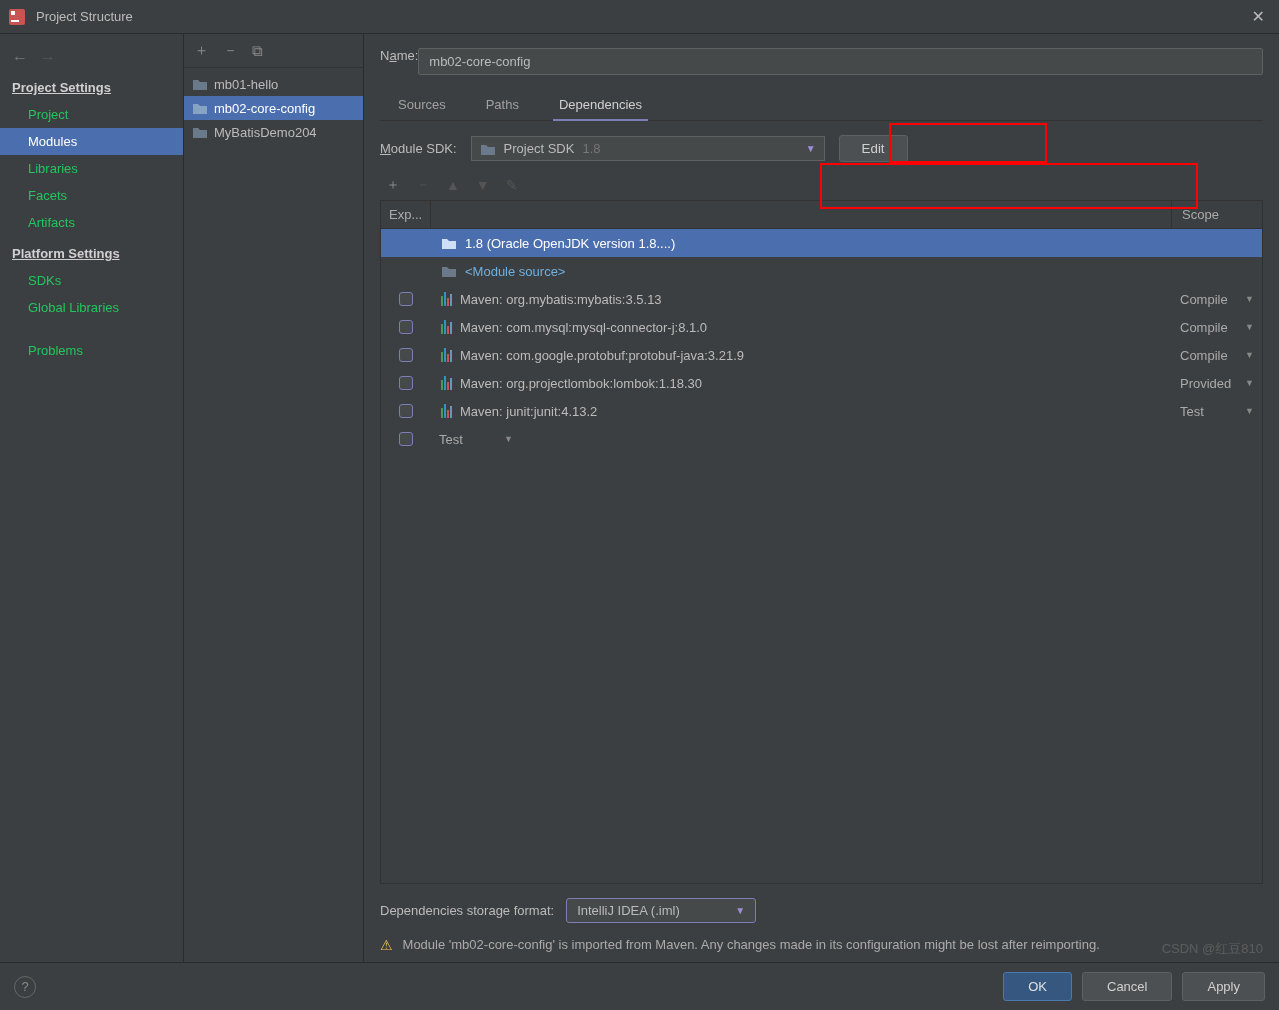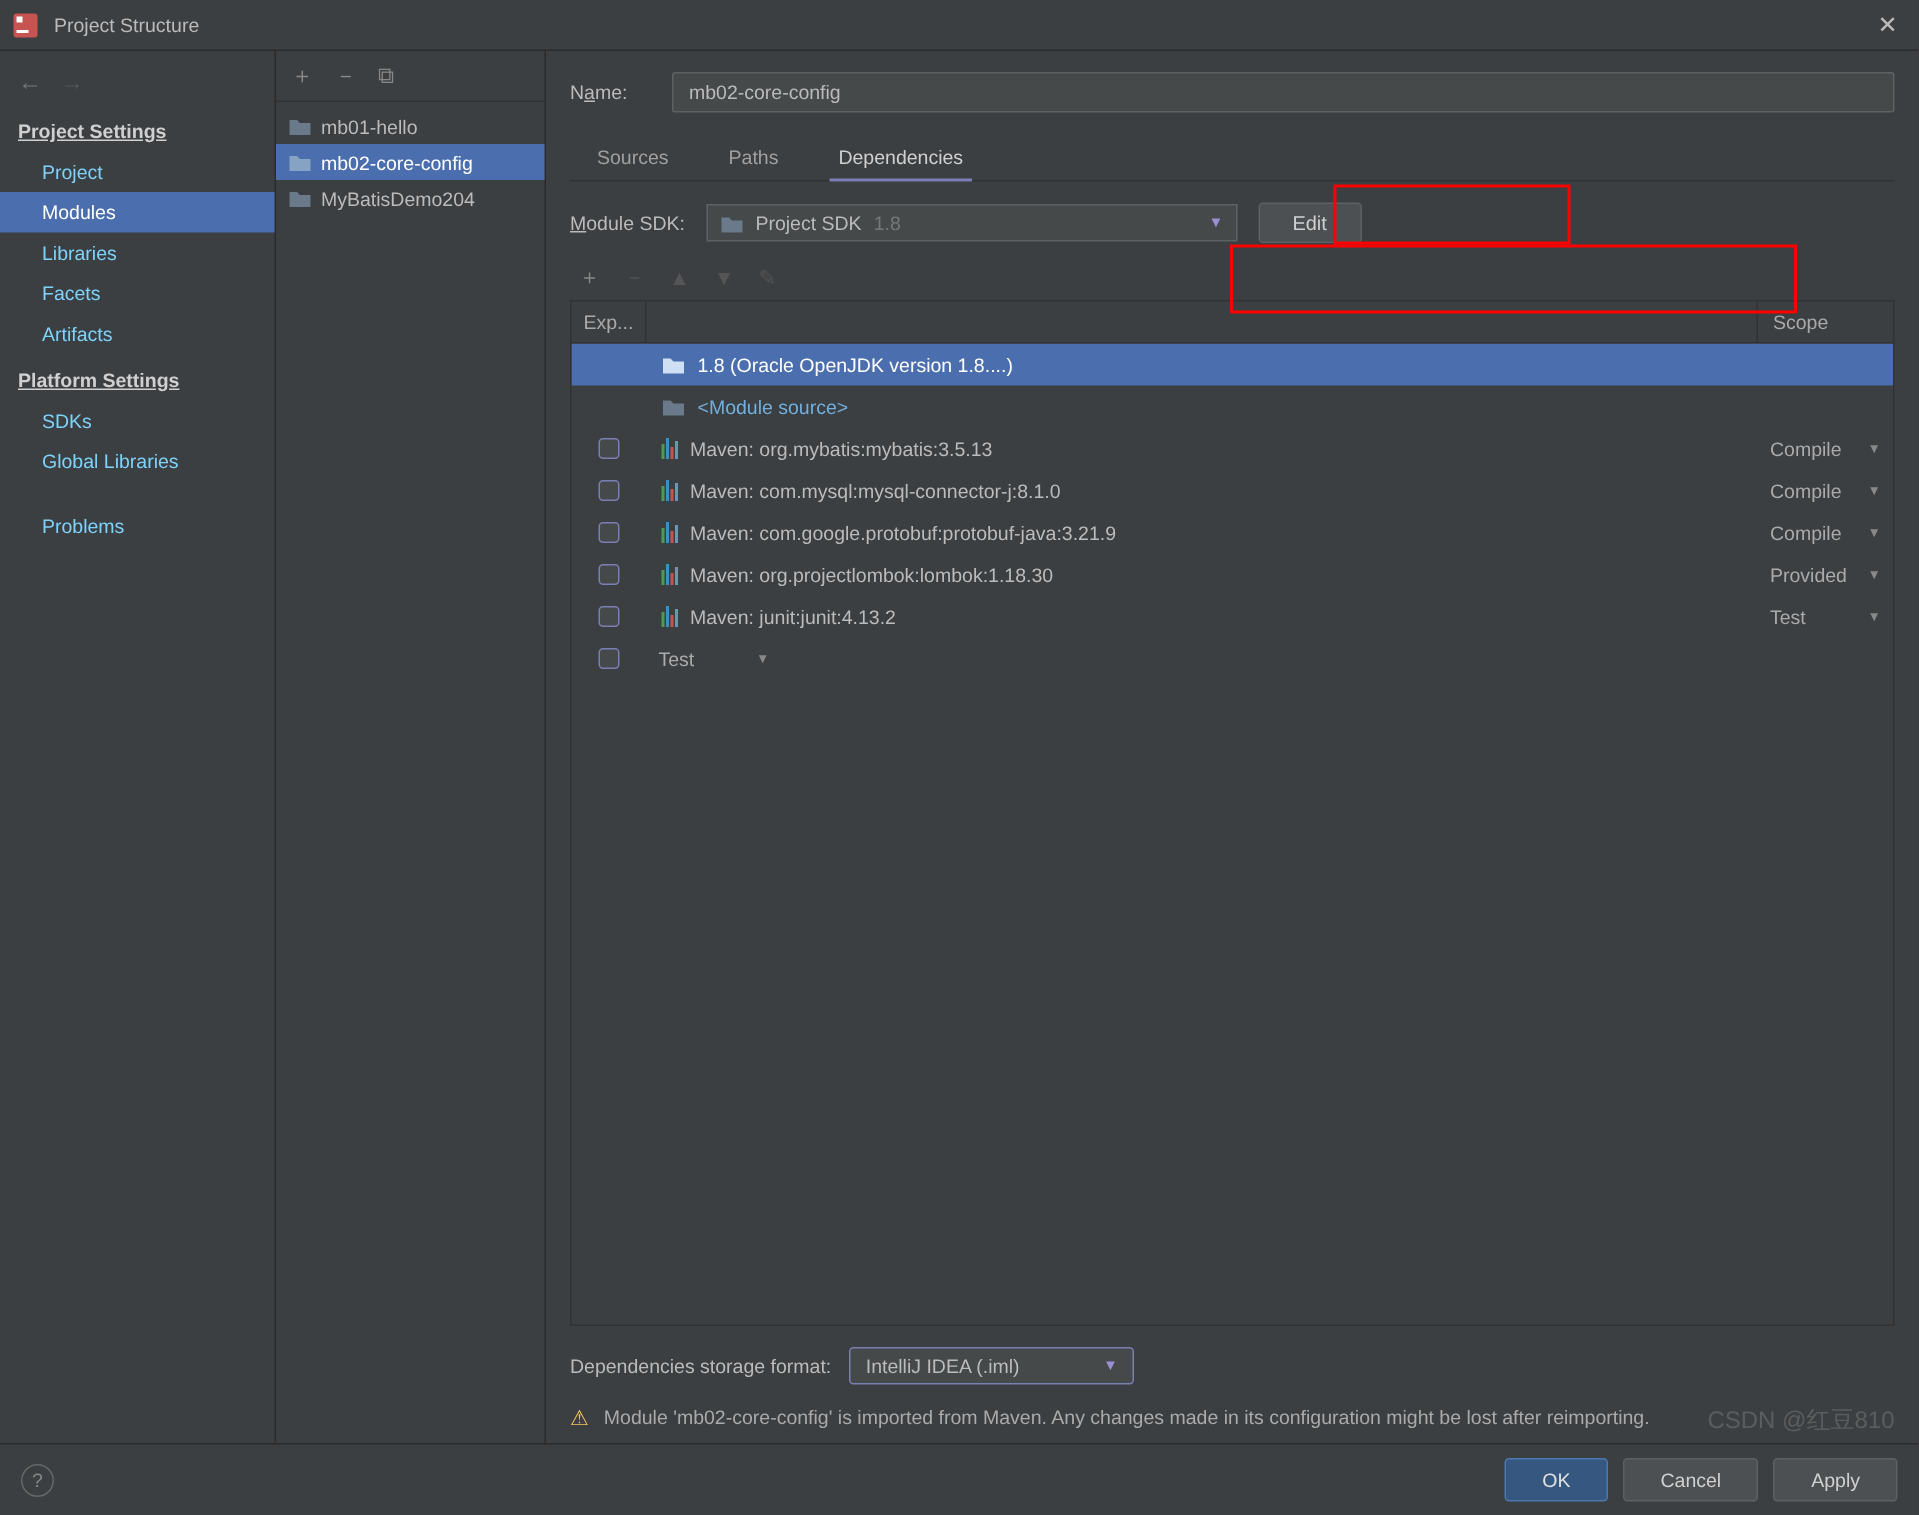--- a/index.html
+++ b/index.html
@@ -13,35 +13,35 @@
 
 
 .main { display: flex; height: calc(100% - 34px - 48px); }
 
 
 .sidebar { width: 184px; background: #3c3f41; border-right: 1px solid #2b2b2b; padding-top: 8px; }
 .sidebar .nav-row { height: 28px; display: flex; align-items: center; padding: 0 12px; gap: 12px; }
 .sidebar .nav-arrow { color: #777; font-size: 16px; }
 .sidebar .nav-arrow.disabled { color: #555; }
 .sidebar .section-title { color: #d0d0d0; font-weight: 600; padding: 10px 12px 6px 12px; font-size: 13px; text-decoration: underline; }
-.sidebar .item { padding: 6px 12px 6px 28px; color: #7dd3fc; cursor: pointer; }
+.sidebar .item { padding: 6px 12px 6px 28px; color: #22c55e; cursor: pointer; }
 .sidebar .item.selected { background: #4b6eaf; color: #fff; }
 
 
 .module-col { width: 180px; background: #3c3f41; border-right: 1px solid #2b2b2b; }
 .module-toolbar { height: 34px; display: flex; align-items: center; gap: 14px; padding: 0 10px; border-bottom: 1px solid #323232; }
 .module-toolbar .tb-icon { color: #888; font-size: 15px; cursor: pointer; }
 .module-list { padding-top: 4px; }
 .module-item { display: flex; align-items: center; height: 24px; padding: 0 8px; gap: 6px; cursor: pointer; }
 .module-item.selected { background: #4b6eaf; color: #fff; }
 
 
 .content { flex: 1; background: #3c3f41; padding: 14px 16px 8px 16px; display: flex; flex-direction: column; position: relative; }
 
-.name-row { display: flex; align-items: center; gap: 30px; margin-bottom: 12px; }
+.name-row { display: flex; align-items: flex-start; gap: 0; margin-bottom: 12px; }
 .name-row label { color: #bbbbbb; }
 .name-row label .mn { text-decoration: underline; }
 .name-input { flex: 1; background: #45494a; border: 1px solid #5c6164; color: #bbbbbb; padding: 5px 10px; font-size: 13px; border-radius: 2px; }
 
 .tabs { display: flex; gap: 20px; padding: 0 8px; border-bottom: 1px solid #323232; height: 34px; align-items: flex-end; }
 .tab { padding: 8px 10px; color: #a0a0a0; cursor: pointer; position: relative; }
 .tab.active { color: #d0d0d0; }
 .tab.active::after { content: ""; position: absolute; left: 4px; right: 4px; bottom: -1px; height: 2px; background: #7a7fb5; }
 
 .red-box1 { position: absolute; border: 2px solid #ff0000; pointer-events: none; left: 525px; top: 89px; width: 158px; height: 40px; z-index: 10; }
@@ -91,21 +91,21 @@
 .warning-text { color: #aaa; line-height: 1.5; }
 
 
 .footer { height: 48px; border-top: 1px solid #2b2b2b; display: flex; align-items: center; padding: 0 14px; gap: 10px; background: #3c3f41; }
 .help-icon { width: 22px; height: 22px; border: 1px solid #666; border-radius: 50%; display: flex; align-items: center; justify-content: center; color: #888; cursor: pointer; }
 .footer .spacer { flex: 1; }
 .btn { padding: 6px 24px; border-radius: 3px; cursor: pointer; font-size: 13px; }
 .btn-ok { background: #365880; border: 1px solid #4a78b0; color: #e0e0e0; }
 .btn-default { background: #4c5052; border: 1px solid #5c6164; color: #d0d0d0; }
 
-.watermark { position: absolute; bottom: 52px; right: 16px; color: #888; font-size: 16px; opacity: 0.4; }
+.watermark { position: absolute; bottom: 52px; right: 16px; color: #888; font-size: 13px; opacity: 0.4; }
 
 svg.folder { width: 16px; height: 14px; }
 </style>
 </head>
 <body>
 
 <div class="titlebar">
   <span class="app-icon">
     <svg viewBox="0 0 18 18">
         <rect x="1" y="1" width="16" height="16" rx="2" fill="#c75450"></rect>

